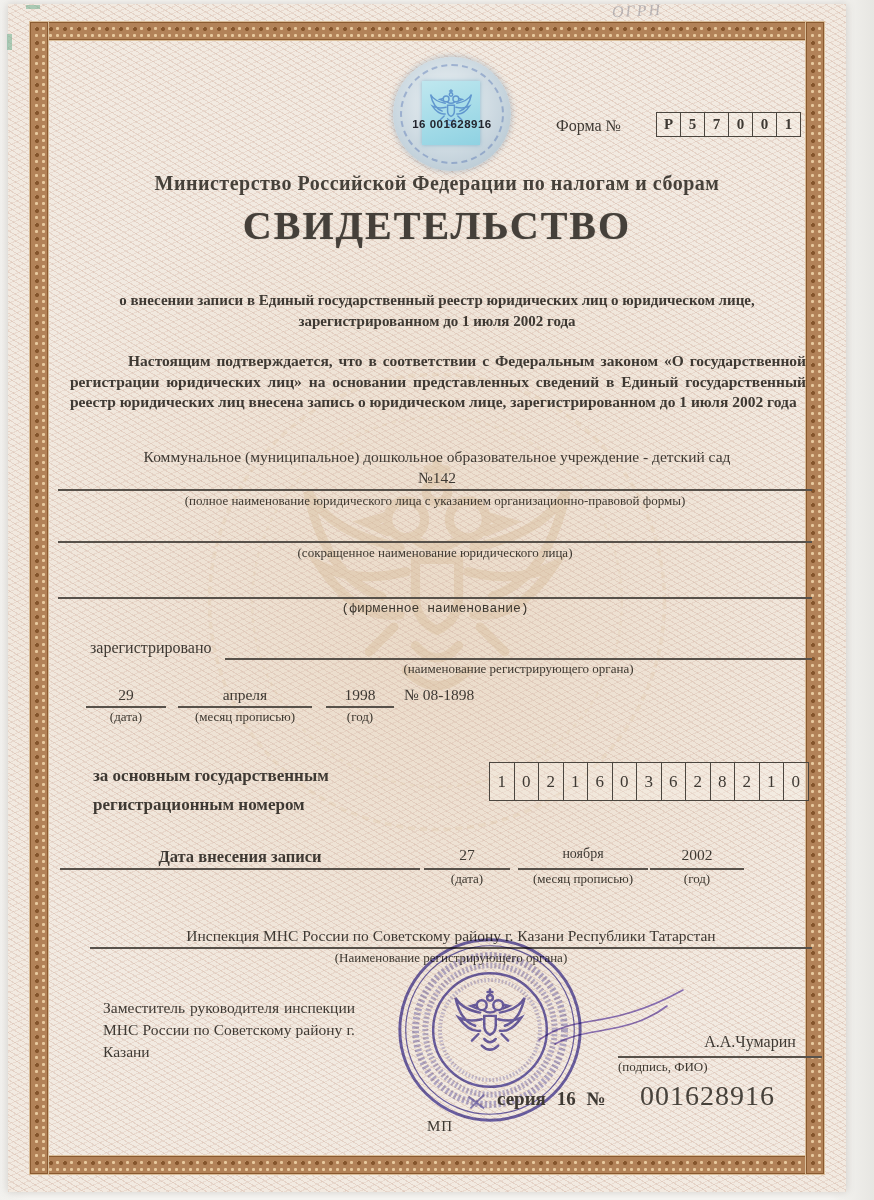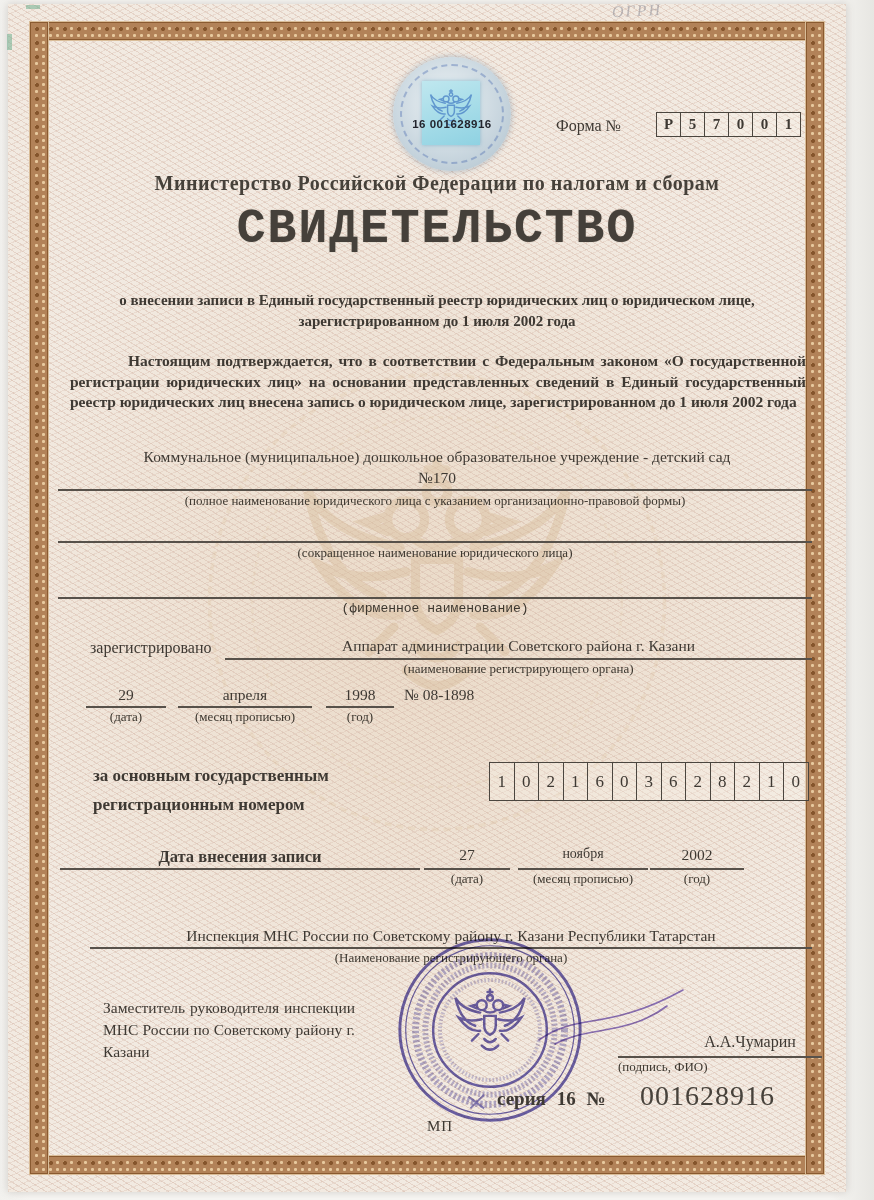--- a/index.html
+++ b/index.html
@@ -24,22 +24,22 @@
   .orn-left{left:30px;top:22px;width:18px;height:1152px;}
   .orn-right{left:806px;top:22px;width:18px;height:1152px;}
   .abs{position:absolute;}
   .cx{left:50%;transform:translateX(-50%);}
   .underline{border-bottom:2px solid #57514a;height:0;}
   .caption{font-size:13px;color:#3c372f;text-align:center;}
   .b{font-weight:bold;}
   .center{text-align:center;}
   .ministry{width:794px;left:40px;top:172px;font-size:20px;font-weight:bold;color:#46413a;
             text-align:center;letter-spacing:.5px;}
-  .doctitle{width:794px;left:40px;top:202px;font-size:48px;font-weight:bold;color:#45403a;
-            text-align:center;letter-spacing:2px;text-shadow:0 0 1px rgba(70,60,50,.55);font-family:Liberation Mono, monospace;}
+  .doctitle{width:794px;left:40px;top:202px;font-size:40px;font-weight:bold;color:#45403a;
+            text-align:center;letter-spacing:2px;text-shadow:0 0 1px rgba(70,60,50,.55);}
   .subtitle{top:290px;width:680px;font-size:15px;font-weight:bold;text-align:center;line-height:21px;}
   .bodytext{left:70px;top:351px;width:736px;font-size:15.5px;font-weight:bold;line-height:20.5px;
             text-align:justify;text-align-last:left;text-indent:58px;}
   .fullname{top:446px;width:600px;font-size:15.5px;text-align:center;line-height:21px;}
   .boxesrow{display:flex;border:1px solid #4b463f;background:rgba(250,246,240,.25);}
   .boxesrow .cell{display:flex;align-items:center;justify-content:center;border-left:1px solid #4b463f;}
   .boxesrow .cell:first-child{border-left:none;}
   .formcells .cell{width:23px;height:23px;font-size:15px;font-weight:bold;}
   .ogrncells .cell{width:23.5px;height:37px;font-size:17px;}
   .holo{left:393px;top:57px;width:118px;height:114px;border-radius:50%;
@@ -120,32 +120,31 @@
     <span class="cell">0</span>
     <span class="cell">0</span>
     <span class="cell">1</span>
   </div>
 
   <div class="abs ministry">Министерство Российской Федерации по налогам и сборам</div>
   <div class="abs doctitle">СВИДЕТЕЛЬСТВО</div>
   <div class="abs cx subtitle">о внесении записи в Единый государственный реестр юридических лиц о юридическом лице, зарегистрированном до 1 июля 2002 года</div>
   <div class="abs bodytext">Настоящим подтверждается, что в соответствии с Федеральным законом «О государственной регистрации юридических лиц» на основании представленных сведений в Единый государственный реестр юридических лиц внесена запись о юридическом лице, зарегистрированном до 1 июля 2002 года</div>
 
-  <div class="abs cx fullname">Коммунальное (муниципальное) дошкольное образовательное учреждение - детский сад №170</div>
+  <div class="abs cx fullname">Коммунальное (муниципальное) дошкольное образовательное учреждение - детский сад №142</div>
   <div class="abs underline" style="left:58px;top:489px;width:754px;"></div>
   <div class="abs caption" style="left:58px;top:493px;width:754px;">(полное наименование юридического лица с указанием организационно-правовой формы)</div>
 
   <div class="abs underline" style="left:58px;top:541px;width:754px;"></div>
   <div class="abs caption" style="left:58px;top:545px;width:754px;">(сокращенное наименование юридического лица)</div>
 
   <div class="abs underline" style="left:58px;top:597px;width:754px;"></div>
   <div class="abs caption" style="left:58px;top:601px;width:754px;font-family:Liberation Mono, monospace;">(фирменное наименование)</div>
 
   <div class="abs" style="left:90px;top:639px;font-size:16px;">зарегистрировано</div>
-  <div class="abs center" style="left:225px;top:637px;width:587px;font-size:15.5px;">Аппарат администрации Советского района г. Казани</div>
   <div class="abs underline" style="left:225px;top:658px;width:587px;"></div>
   <div class="abs caption" style="left:225px;top:661px;width:587px;">(наименование регистрирующего органа)</div>
 
   <div class="abs center" style="left:86px;top:686px;width:80px;font-size:15.5px;">29</div>
   <div class="abs underline" style="left:86px;top:706px;width:80px;"></div>
   <div class="abs caption" style="left:86px;top:709px;width:80px;">(дата)</div>
 
   <div class="abs center" style="left:178px;top:686px;width:134px;font-size:15.5px;">апреля</div>
   <div class="abs underline" style="left:178px;top:706px;width:134px;"></div>
   <div class="abs caption" style="left:178px;top:709px;width:134px;">(месяц прописью)</div>

